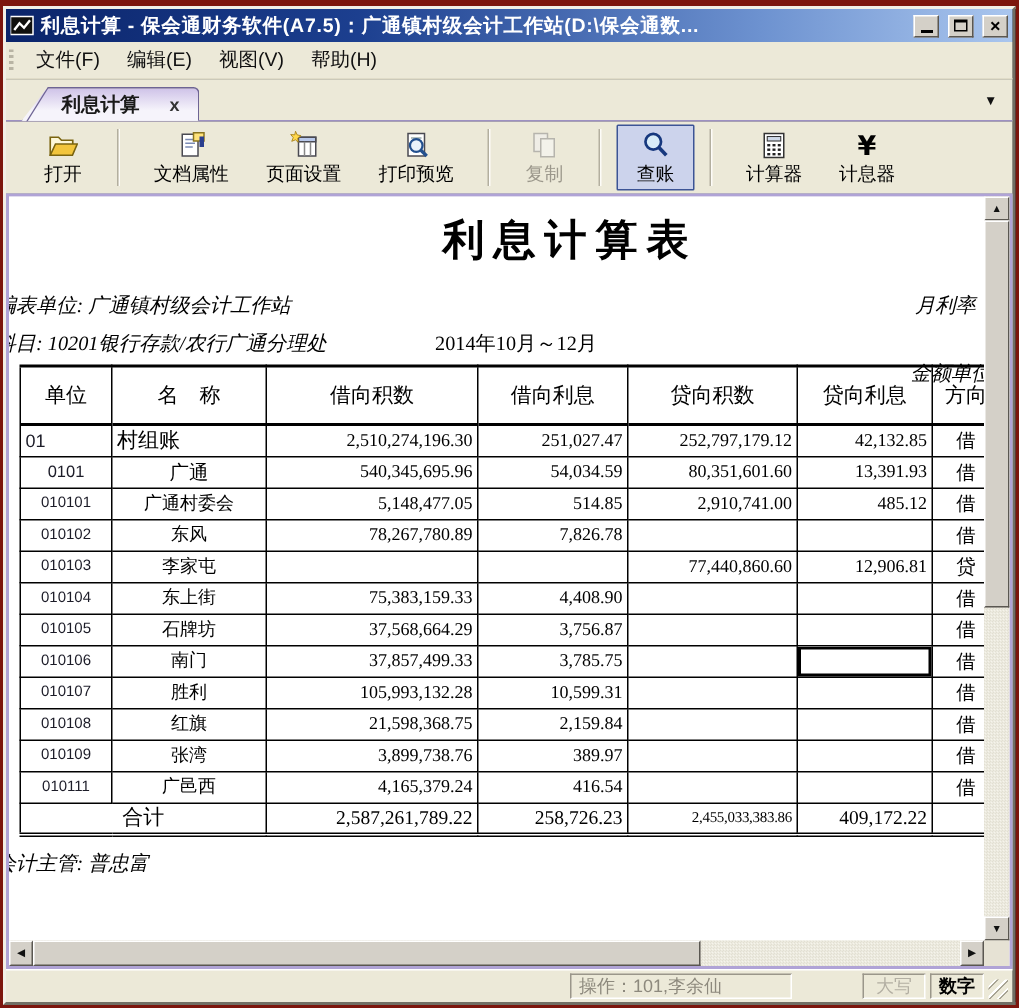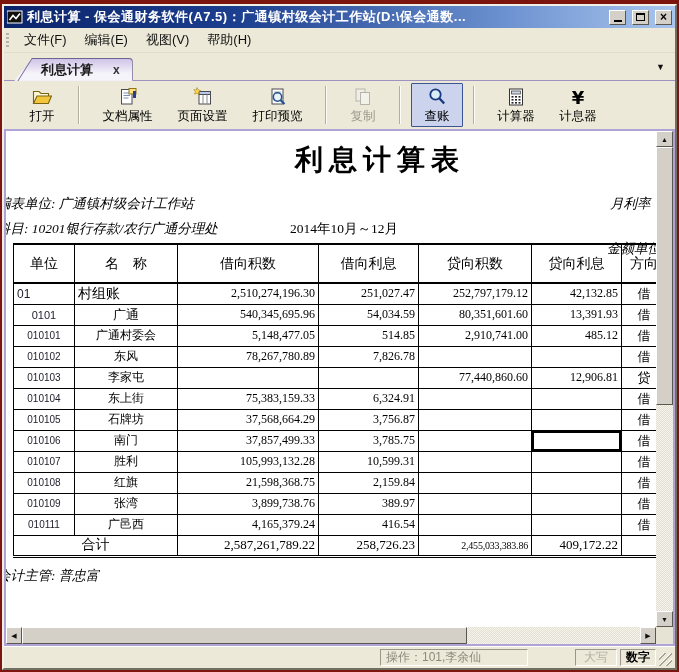--- a/index.html
+++ b/index.html
@@ -407,21 +407,21 @@
                 <td class="c-debit_product"></td>
                 <td class="c-debit_interest"></td>
                 <td class="c-credit_product">77,440,860.60</td>
                 <td class="c-credit_interest">12,906.81</td>
                 <td class="c-direction">贷</td>
               </tr>
               <tr class="lvl3">
                 <td class="c-code">010104</td>
                 <td class="c-name">东上街</td>
                 <td class="c-debit_product">75,383,159.33</td>
-                <td class="c-debit_interest">6,324.91</td>
+                <td class="c-debit_interest">4,408.90</td>
                 <td class="c-credit_product"></td>
                 <td class="c-credit_interest"></td>
                 <td class="c-direction">借</td>
               </tr>
               <tr class="lvl3">
                 <td class="c-code">010105</td>
                 <td class="c-name">石牌坊</td>
                 <td class="c-debit_product">37,568,664.29</td>
                 <td class="c-debit_interest">3,756.87</td>
                 <td class="c-credit_product"></td>

